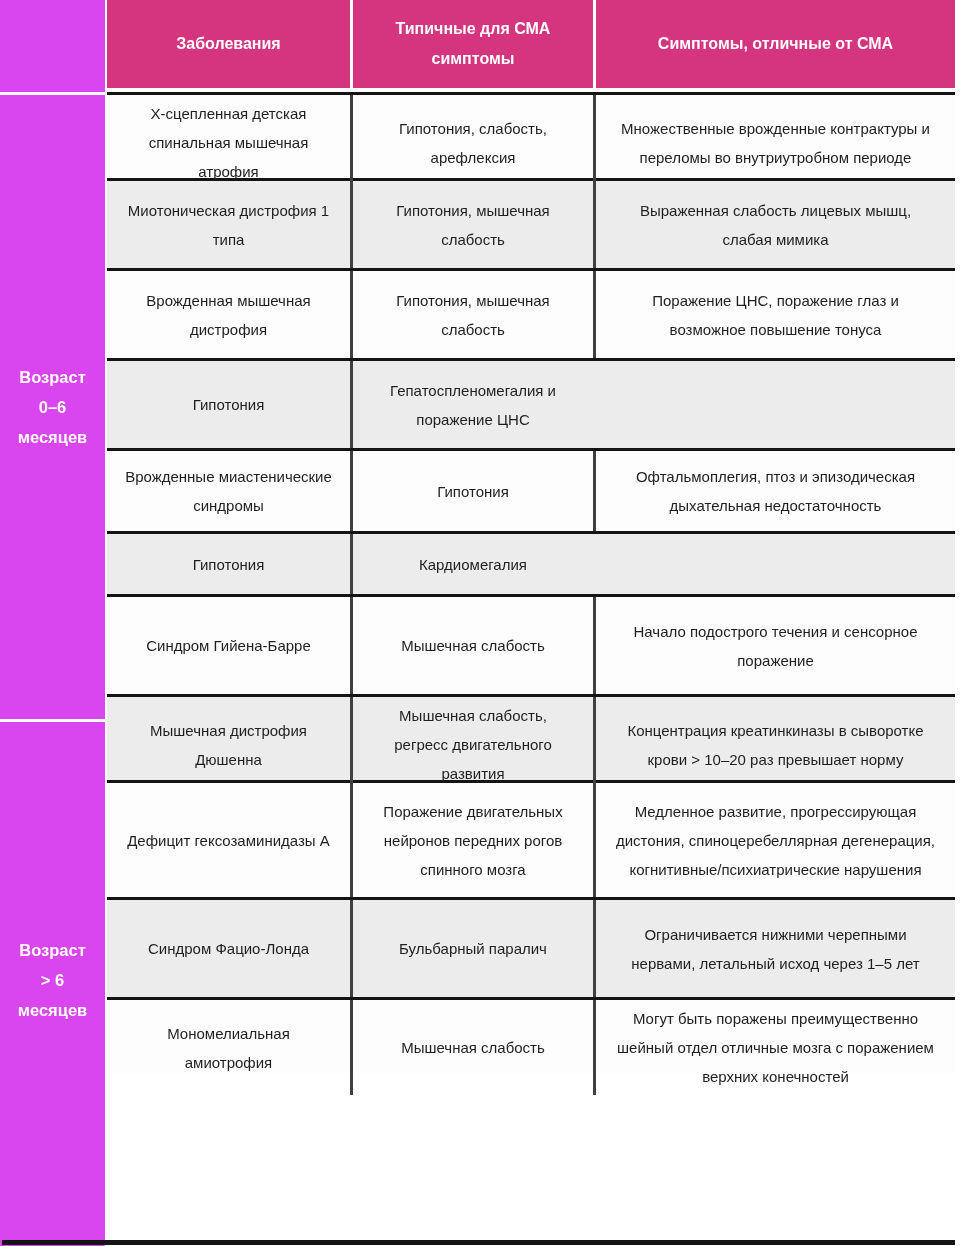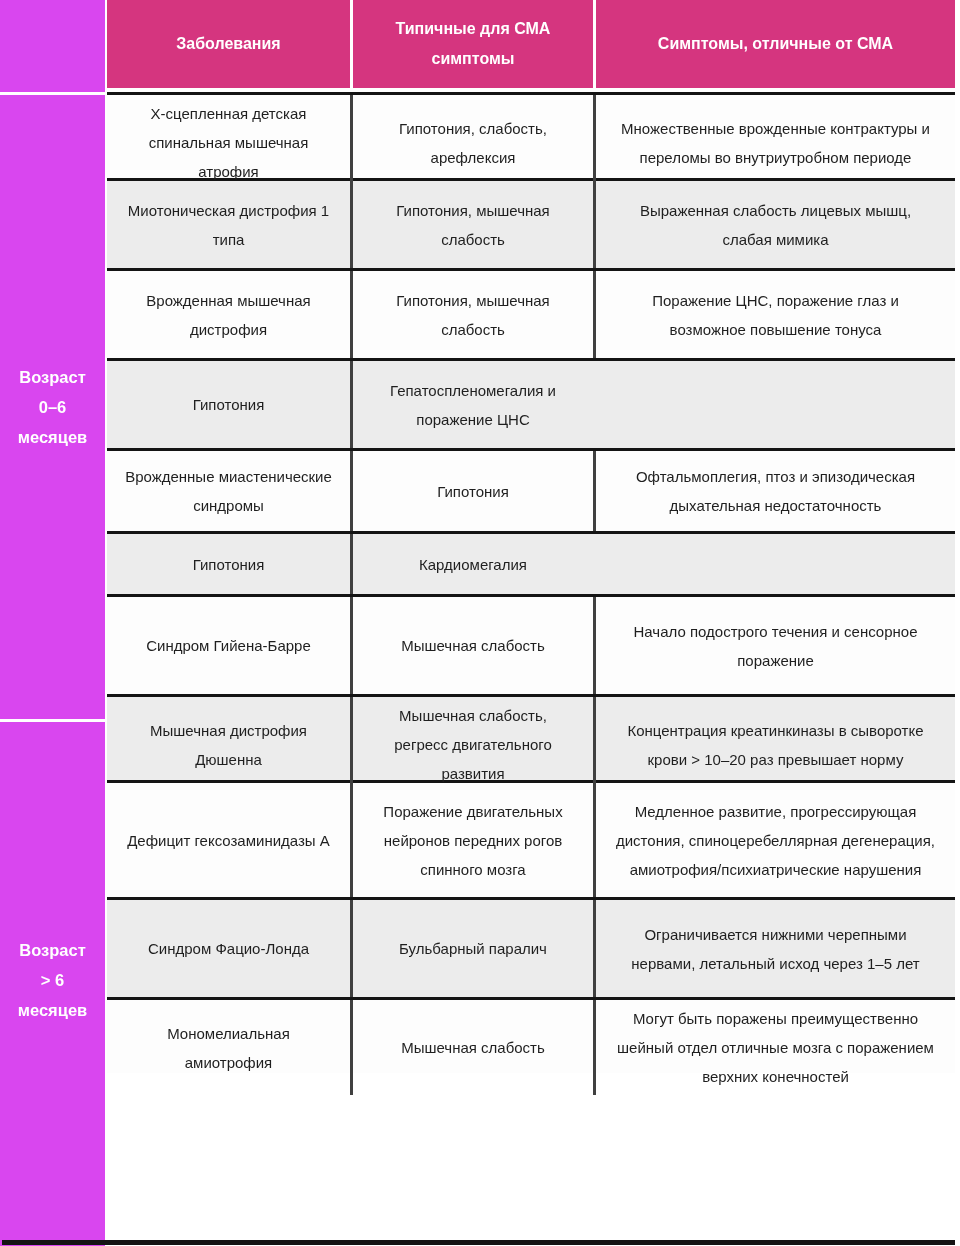--- a/index.html
+++ b/index.html
@@ -137,21 +137,21 @@
 
       <div class="tr r110">
         <div class="td">Мышечная дистрофия Дюшенна</div>
         <div class="td">Мышечная слабость, регресс двигательного развития</div>
         <div class="td">Концентрация креатинкиназы в сыворотке крови &gt; 10–20 раз превышает норму</div>
       </div>
 
       <div class="tr r117">
         <div class="td">Дефицит гексозаминидазы А</div>
         <div class="td">Поражение двигательных нейронов передних рогов спинного мозга</div>
-        <div class="td">Медленное развитие, прогрессирующая дистония, спиноцеребеллярная дегенерация, амиотрофия/психиатрические нарушения</div>
+        <div class="td">Медленное развитие, прогрессирующая дистония, спиноцеребеллярная дегенерация, когнитивные/психиатрические нарушения</div>
       </div>
 
       <div class="tr r91">
         <div class="td">Синдром Фацио-Лонда</div>
         <div class="td">Бульбарный паралич</div>
         <div class="td">Ограничивается нижними черепными нервами, летальный исход через 1–5 лет</div>
       </div>
 
       <div class="tr r108">
         <div class="td">Мономелиальная амиотрофия</div>

